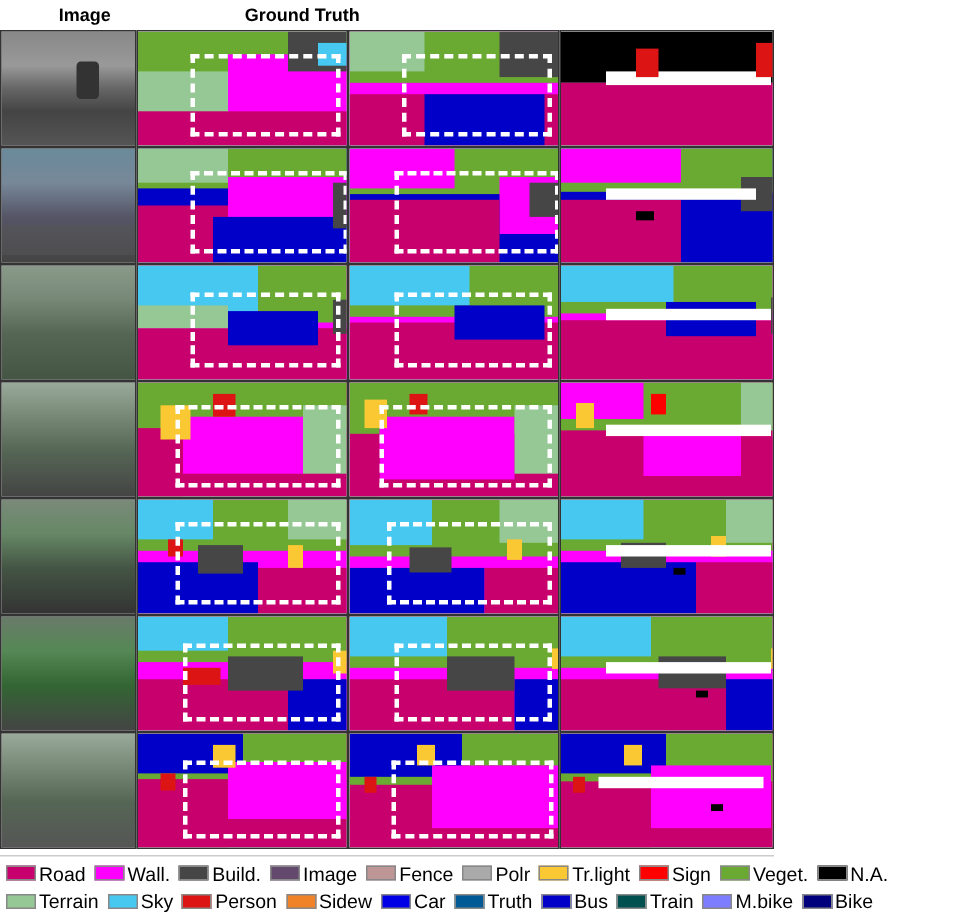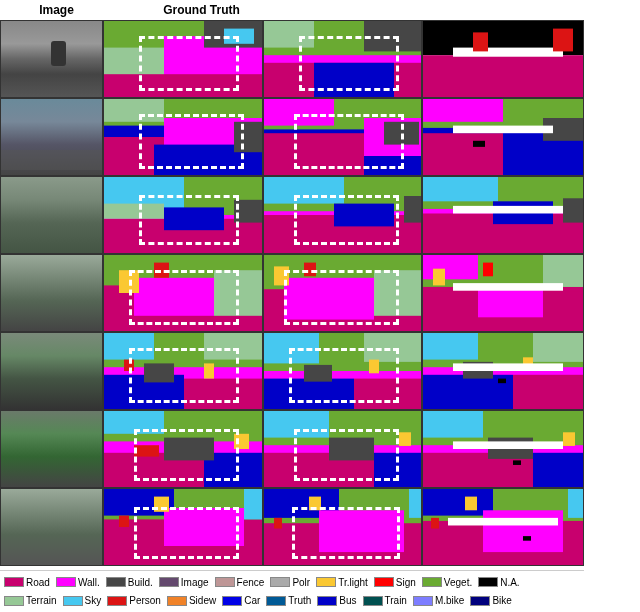--- a/index.html
+++ b/index.html
@@ -5,21 +5,21 @@
     * { margin: 0; padding: 0; box-sizing: border-box; }
     body {
       width: 640px;
       height: 612px;
       background: #fff;
       font-family: Arial, sans-serif;
       overflow: hidden;
     }
 
     .main-container {
-      width: 584px;
+      width: 516px;
       height: 612px;
       display: flex;
       flex-direction: column;
     }
 
     .header-row {
       display: flex;
       flex-direction: row;
       height: 20px;
       width: 100%;
@@ -81,21 +81,21 @@
       flex-direction: row;
       align-items: center;
       gap: 6px;
       flex: 1;
     }
 
     .legend-item {
       display: flex;
       align-items: center;
       gap: 2px;
-      font-size: 10px;
+      font-size: 13px;
       white-space: nowrap;
     }
 
     .legend-swatch {
       width: 20px;
       height: 10px;
       display: inline-block;
       border: 0.5px solid #888;
     }
 

